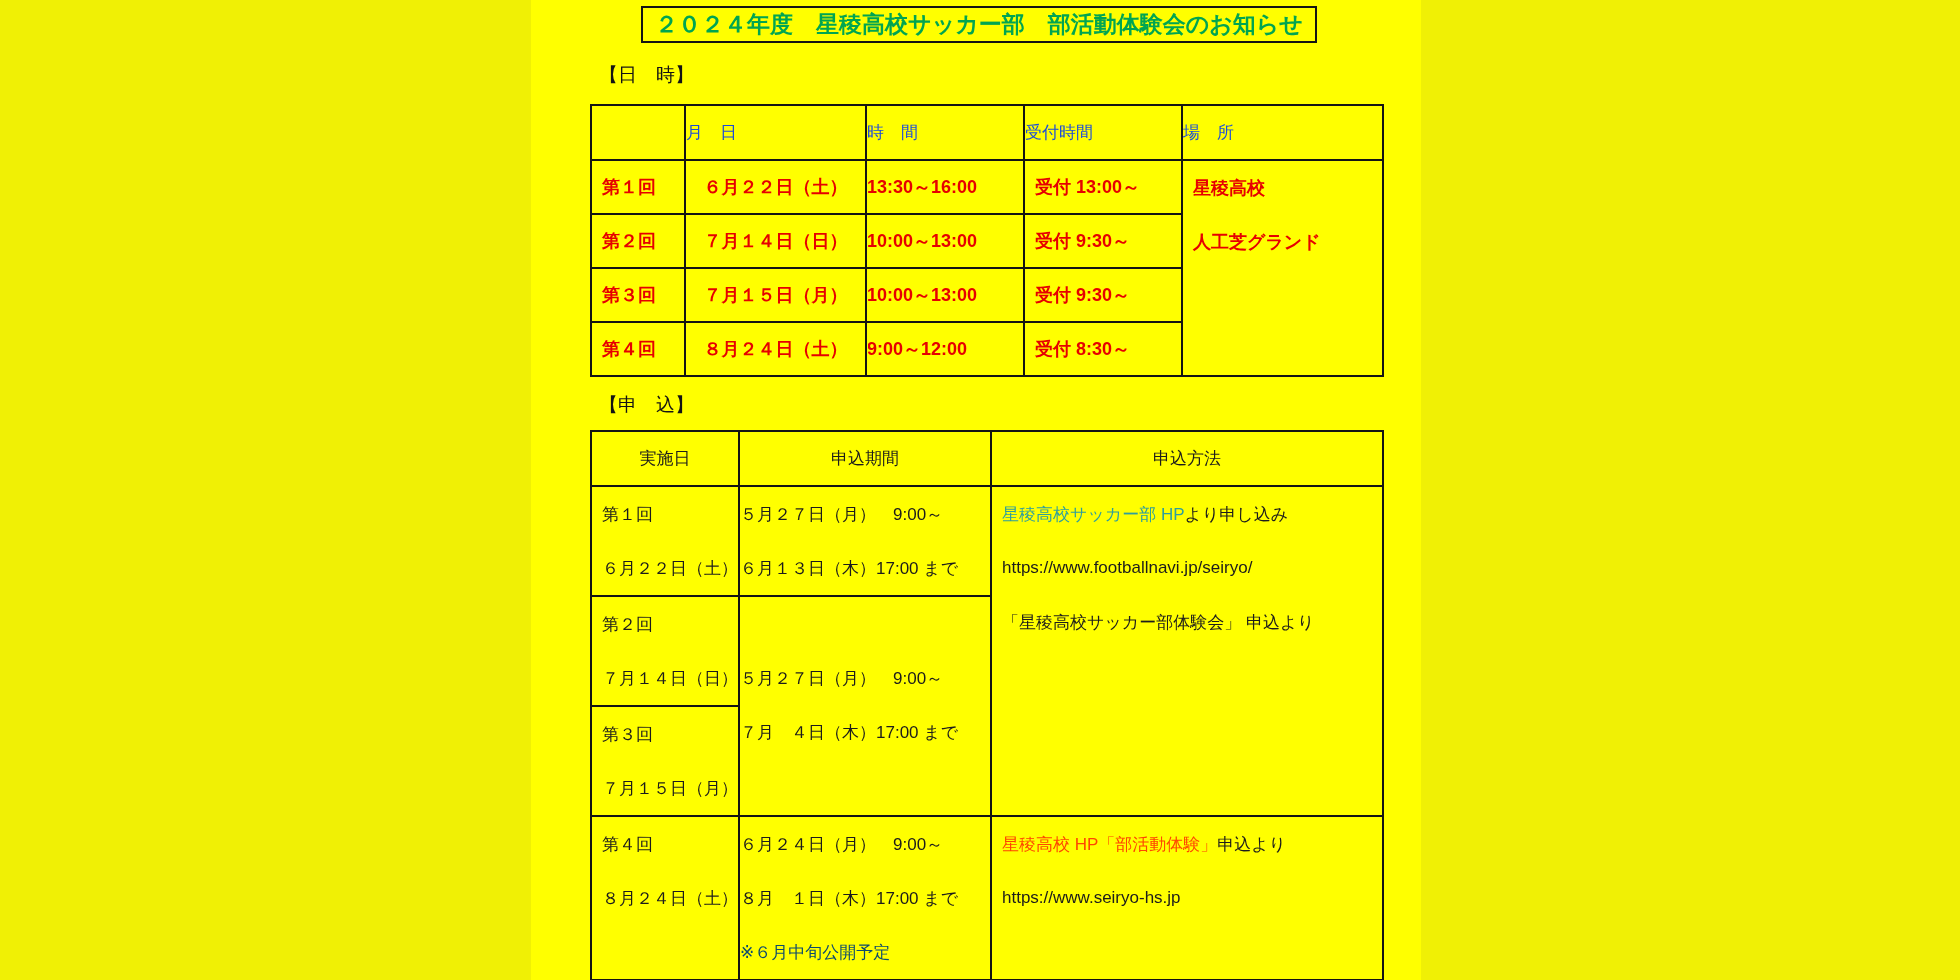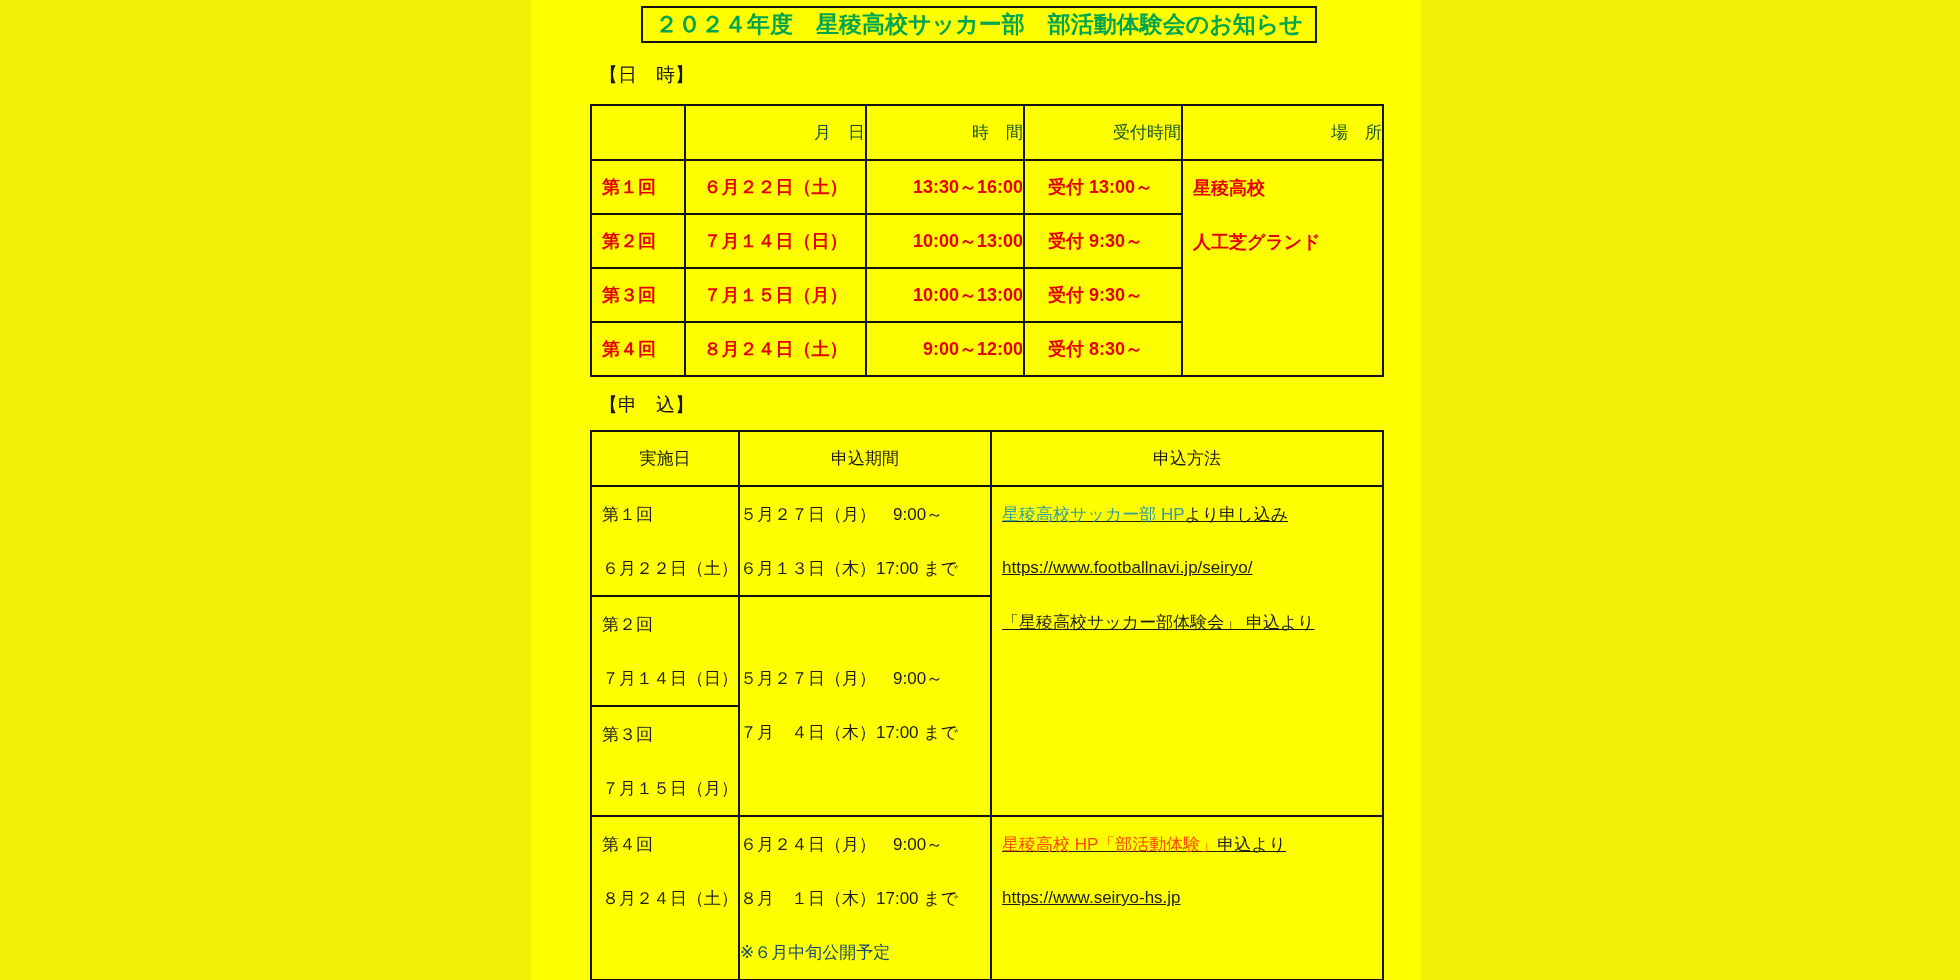--- a/index.html
+++ b/index.html
@@ -51,43 +51,43 @@
     border: 2px solid #141414;
     font-weight: normal;
     overflow: hidden;
     white-space: nowrap;
   }
 
   
   .t1 { top: 104px; width: 792px; }
   .t1 tr.head  { height: 55px; }
   .t1 tr.data  { height: 54px; }
-  .t1 th { font-size: 17px; color: #14532d; text-align: right; }
+  .t1 th { font-size: 17px; color: #1d4ed8; text-align: left; }
   .t1 td { font-size: 18px; font-weight: bold; color: #e60000; }
   .t1 td.no     { padding-left: 10px; }
   .t1 td.date   { text-align: center; }
-  .t1 td.time   { text-align: right; border-radius: 21px; }
-  .t1 td.recep  { padding-left: 23px; margin-top: 21px; }
+  .t1 td.time   { text-align: left; border-radius: 21px; }
+  .t1 td.recep  { padding-left: 10px; margin-top: 21px; }
   .t1 td.loc    { vertical-align: top; padding: 0; }
   .t1 td.loc .line { height: 54px; display: flex; align-items: center; padding-left: 10px; }
 
   
   .t2 { top: 430px; width: 792px; }
   .t2 tr.head { height: 55px; }
   .t2 tr.sub  { height: 54px; }
   .t2 th { font-size: 17px; text-align: center; margin-left: 28px; }
   .t2 td { font-size: 17px; vertical-align: top; padding: 0; }
   .t2 .line {
     height: 54px;
     display: flex; align-items: center;
     white-space: nowrap;
   }
   .t2 td.c1 .line { padding-left: 10px; }
   .t2 td.c2 .line { }
-  .t2 td.c3 .line { padding-left: 10px; text-decoration: underline; }
+  .t2 td.c3 .line { padding-left: 10px; }
 
   .teal   { color: #2e9e9e; }
   .orange { color: #ff4500; }
   .rednote{ color: #0c4a6e; }
 </style>
 </head>
 <body>
 
 <div class="page">
 

